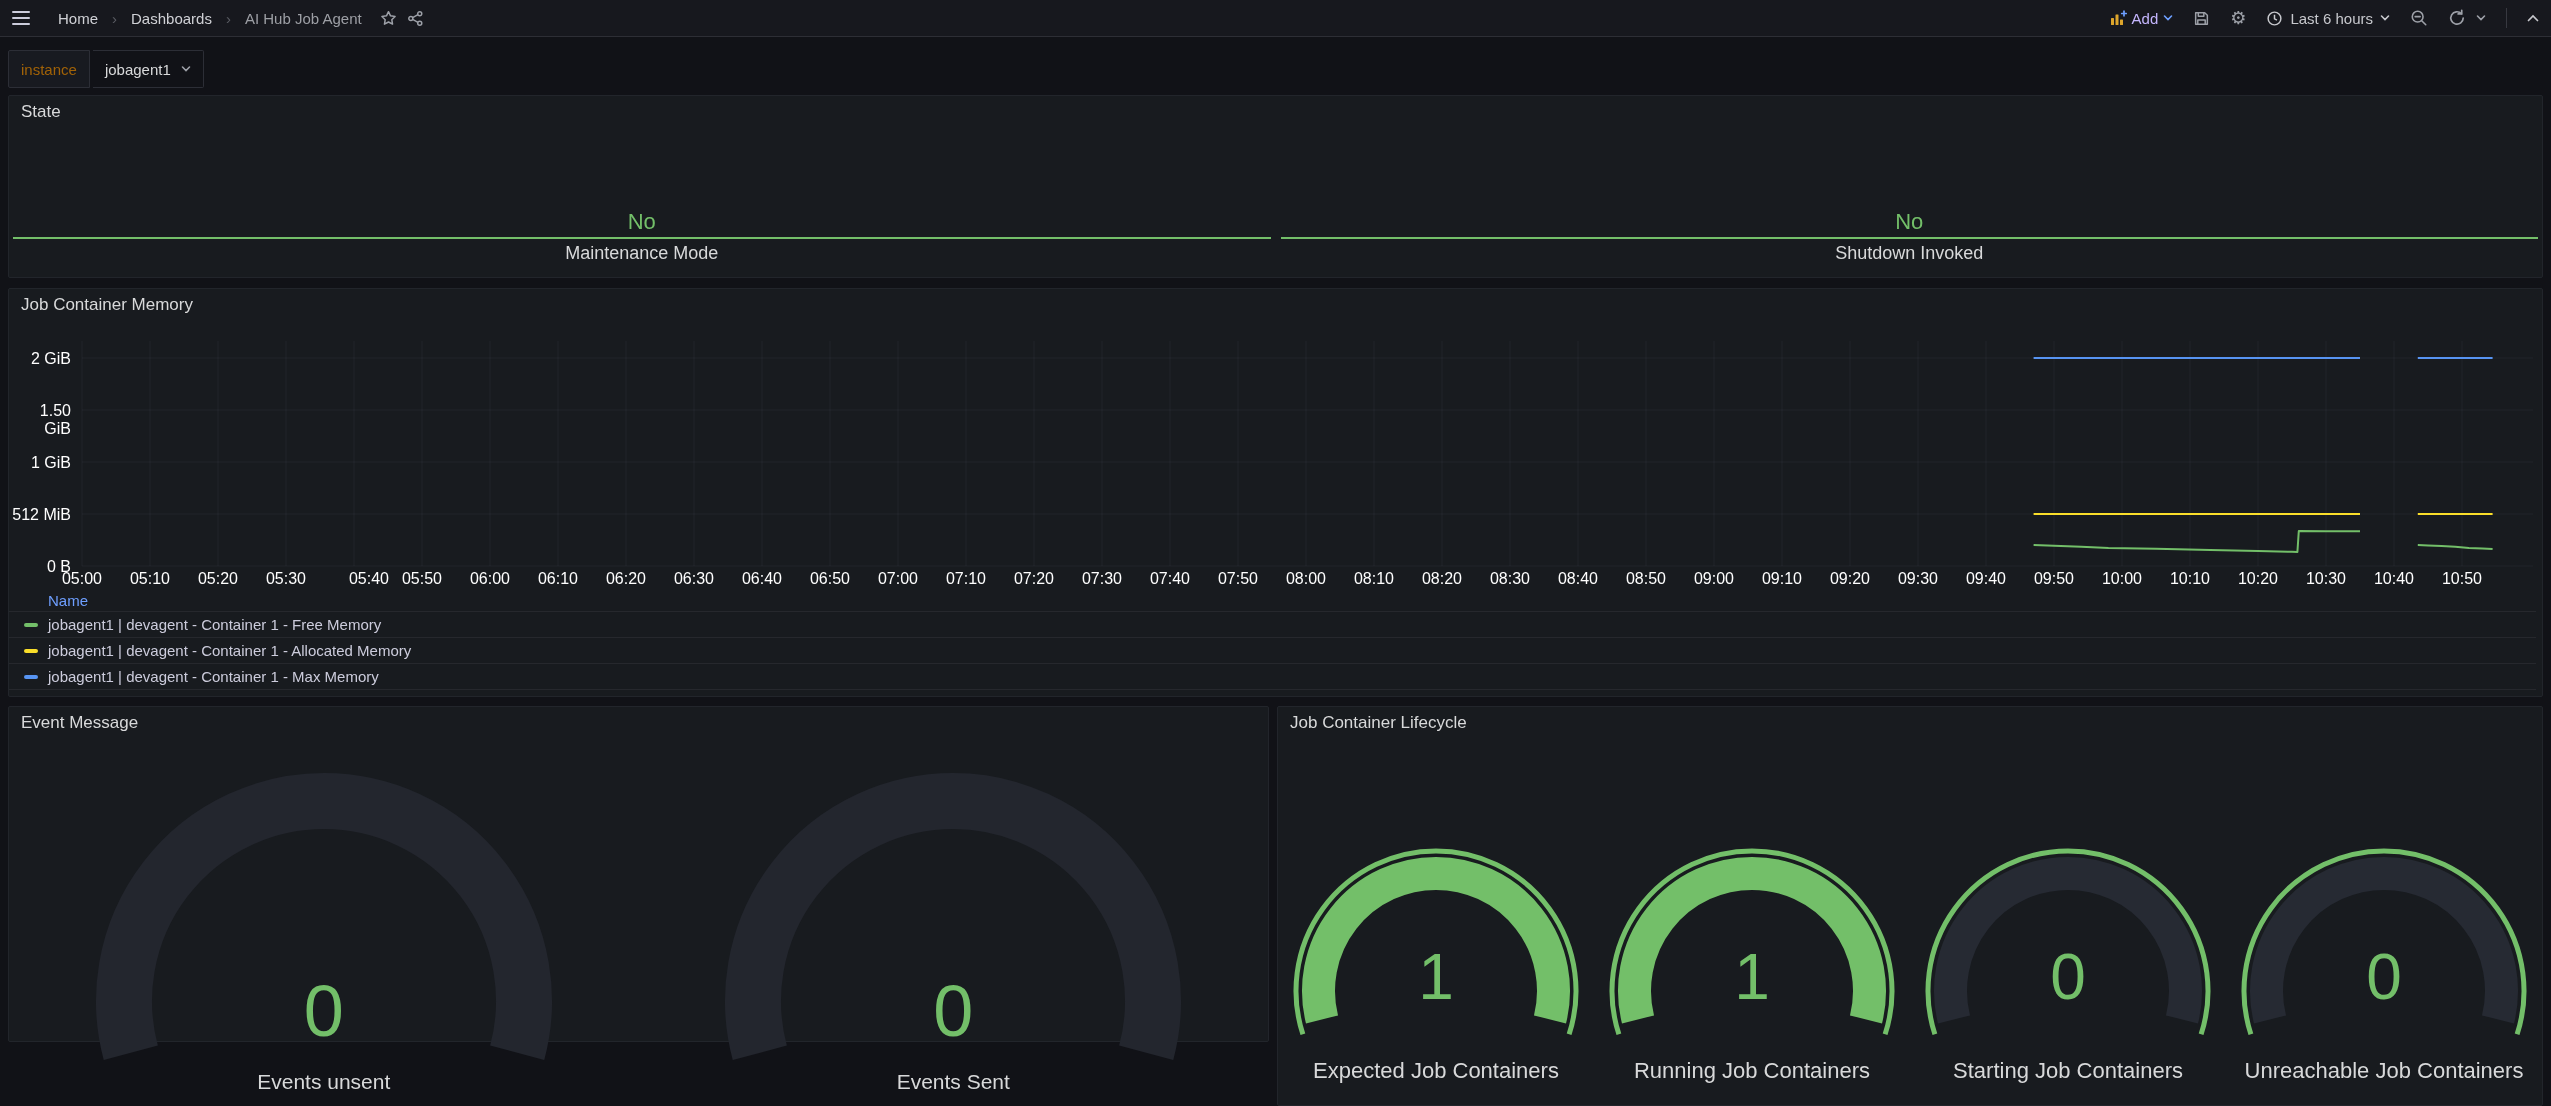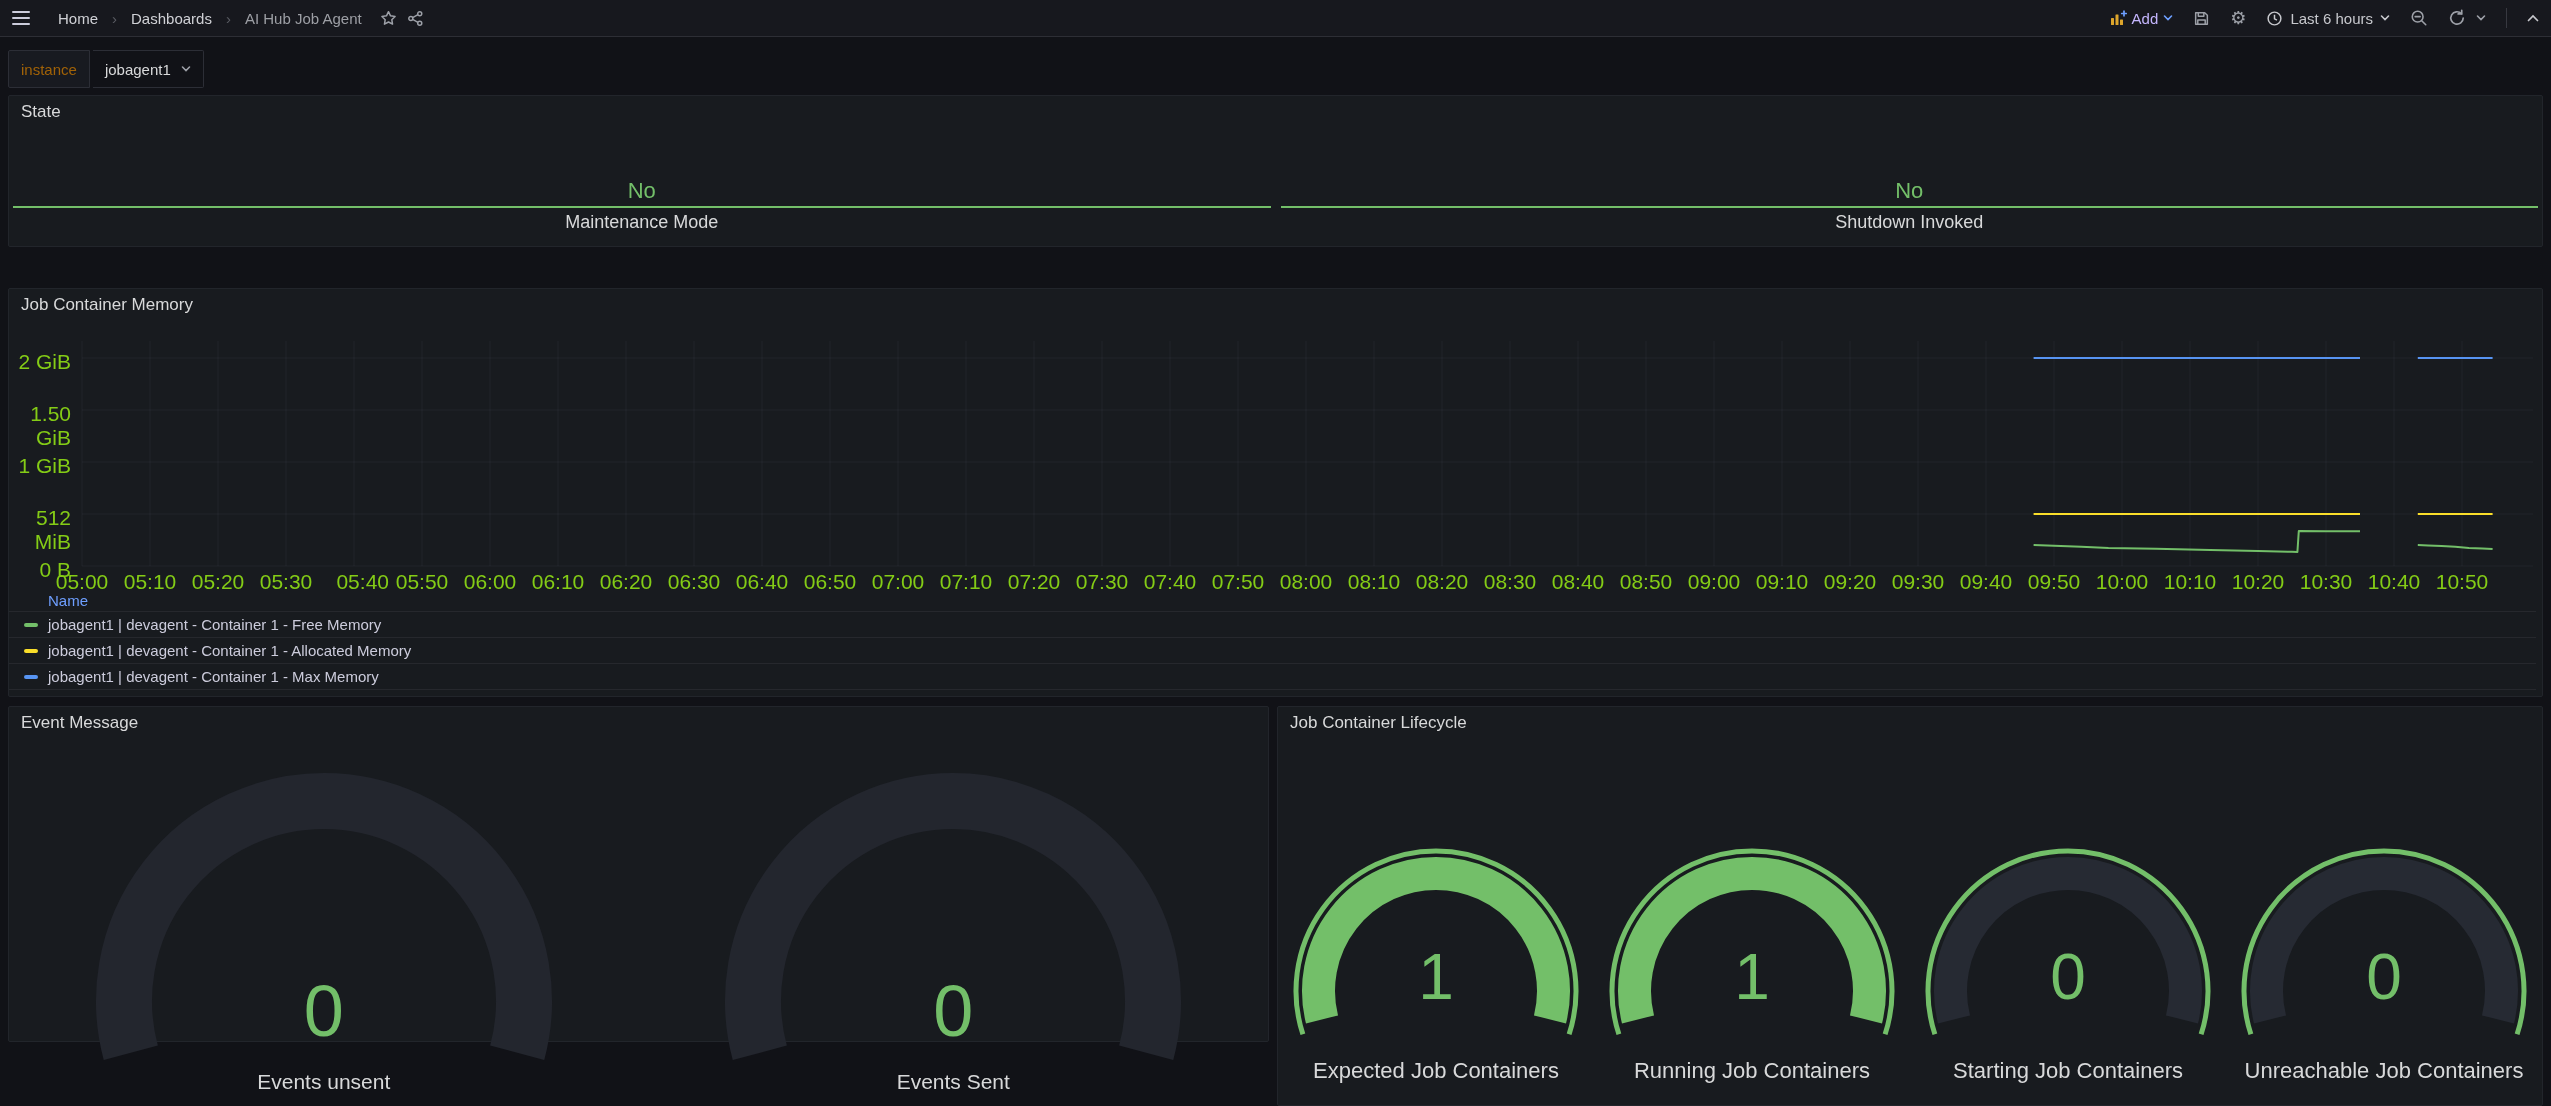--- a/index.html
+++ b/index.html
@@ -24,33 +24,33 @@
   .var-row{position:absolute;left:8px;top:50px;display:flex;}
   .var-label{height:36px;display:flex;align-items:center;padding:0 12px;background:#181a20;
              border:1px solid #2c2e36;border-radius:2px 0 0 2px;color:#a16207;font-size:15px;cursor:pointer;}
   .var-value{height:36px;display:flex;align-items:center;gap:10px;padding:0 12px;background:#111217;
              border:1px solid #2c2e36;border-left:none;border-radius:0 2px 2px 0;color:#d8d9da;
              font-size:15px;margin-left:3px;cursor:pointer;}
   
   .panel{position:absolute;background:#181b1f;border:1px solid #22252b;border-radius:2px;box-sizing:border-box;}
   .panel-title{position:absolute;top:6px;left:12px;font-size:17px;color:#d8d9da;font-weight:500;
                white-space:nowrap;cursor:pointer;z-index:3;}
-  #panel-state{left:8px;top:95px;width:2535px;height:152px;}
+  #panel-state{left:8px;top:95px;width:2535px;height:183px;}
   #panel-memory{left:8px;top:288px;width:2535px;height:409px;}
   #panel-events{left:8px;top:706px;width:1261px;height:336px;}
   #panel-lifecycle{left:1277px;top:706px;width:1266px;height:400px;}
   
   .state-stats{position:absolute;left:4px;right:4px;top:30px;bottom:0;display:flex;gap:10px;}
   .stat-cell{flex:1;display:flex;flex-direction:column;justify-content:flex-end;align-items:center;padding-bottom:13px;}
   .stat-value{font-size:22px;line-height:24px;}
   .stat-line{width:100%;height:2px;margin-top:3px;}
   .stat-label{font-size:18px;color:#d8d9da;margin-top:4px;}
   
   .chart-svg{position:absolute;left:0;top:0;}
-  .axis-label{position:absolute;font-size:21px;color:#84cc16;pointer-events:none;}
+  .axis-label{position:absolute;font-size:16px;color:#ffffff;pointer-events:none;}
   .x-label{width:70px;text-align:center;top:281px;}
   .y-label{width:60px;text-align:right;left:2px;}
   .legend{position:absolute;left:0;right:6px;top:303px;}
   .legend-header{height:19px;padding-left:39px;font-size:15px;color:#6e9fff;cursor:pointer;}
   .legend-row{height:25px;display:flex;align-items:center;padding-left:15px;
               border-top:1px solid rgba(204,204,220,0.08);font-size:15px;color:#ccccdc;cursor:pointer;}
   .legend-row:last-child{border-bottom:1px solid rgba(204,204,220,0.08);}
   .legend-dash{width:14px;height:4px;border-radius:2px;margin-right:10px;flex:0 0 auto;}
   
   .gauge-grid{position:absolute;left:0;right:0;top:0;bottom:0;display:flex;}

